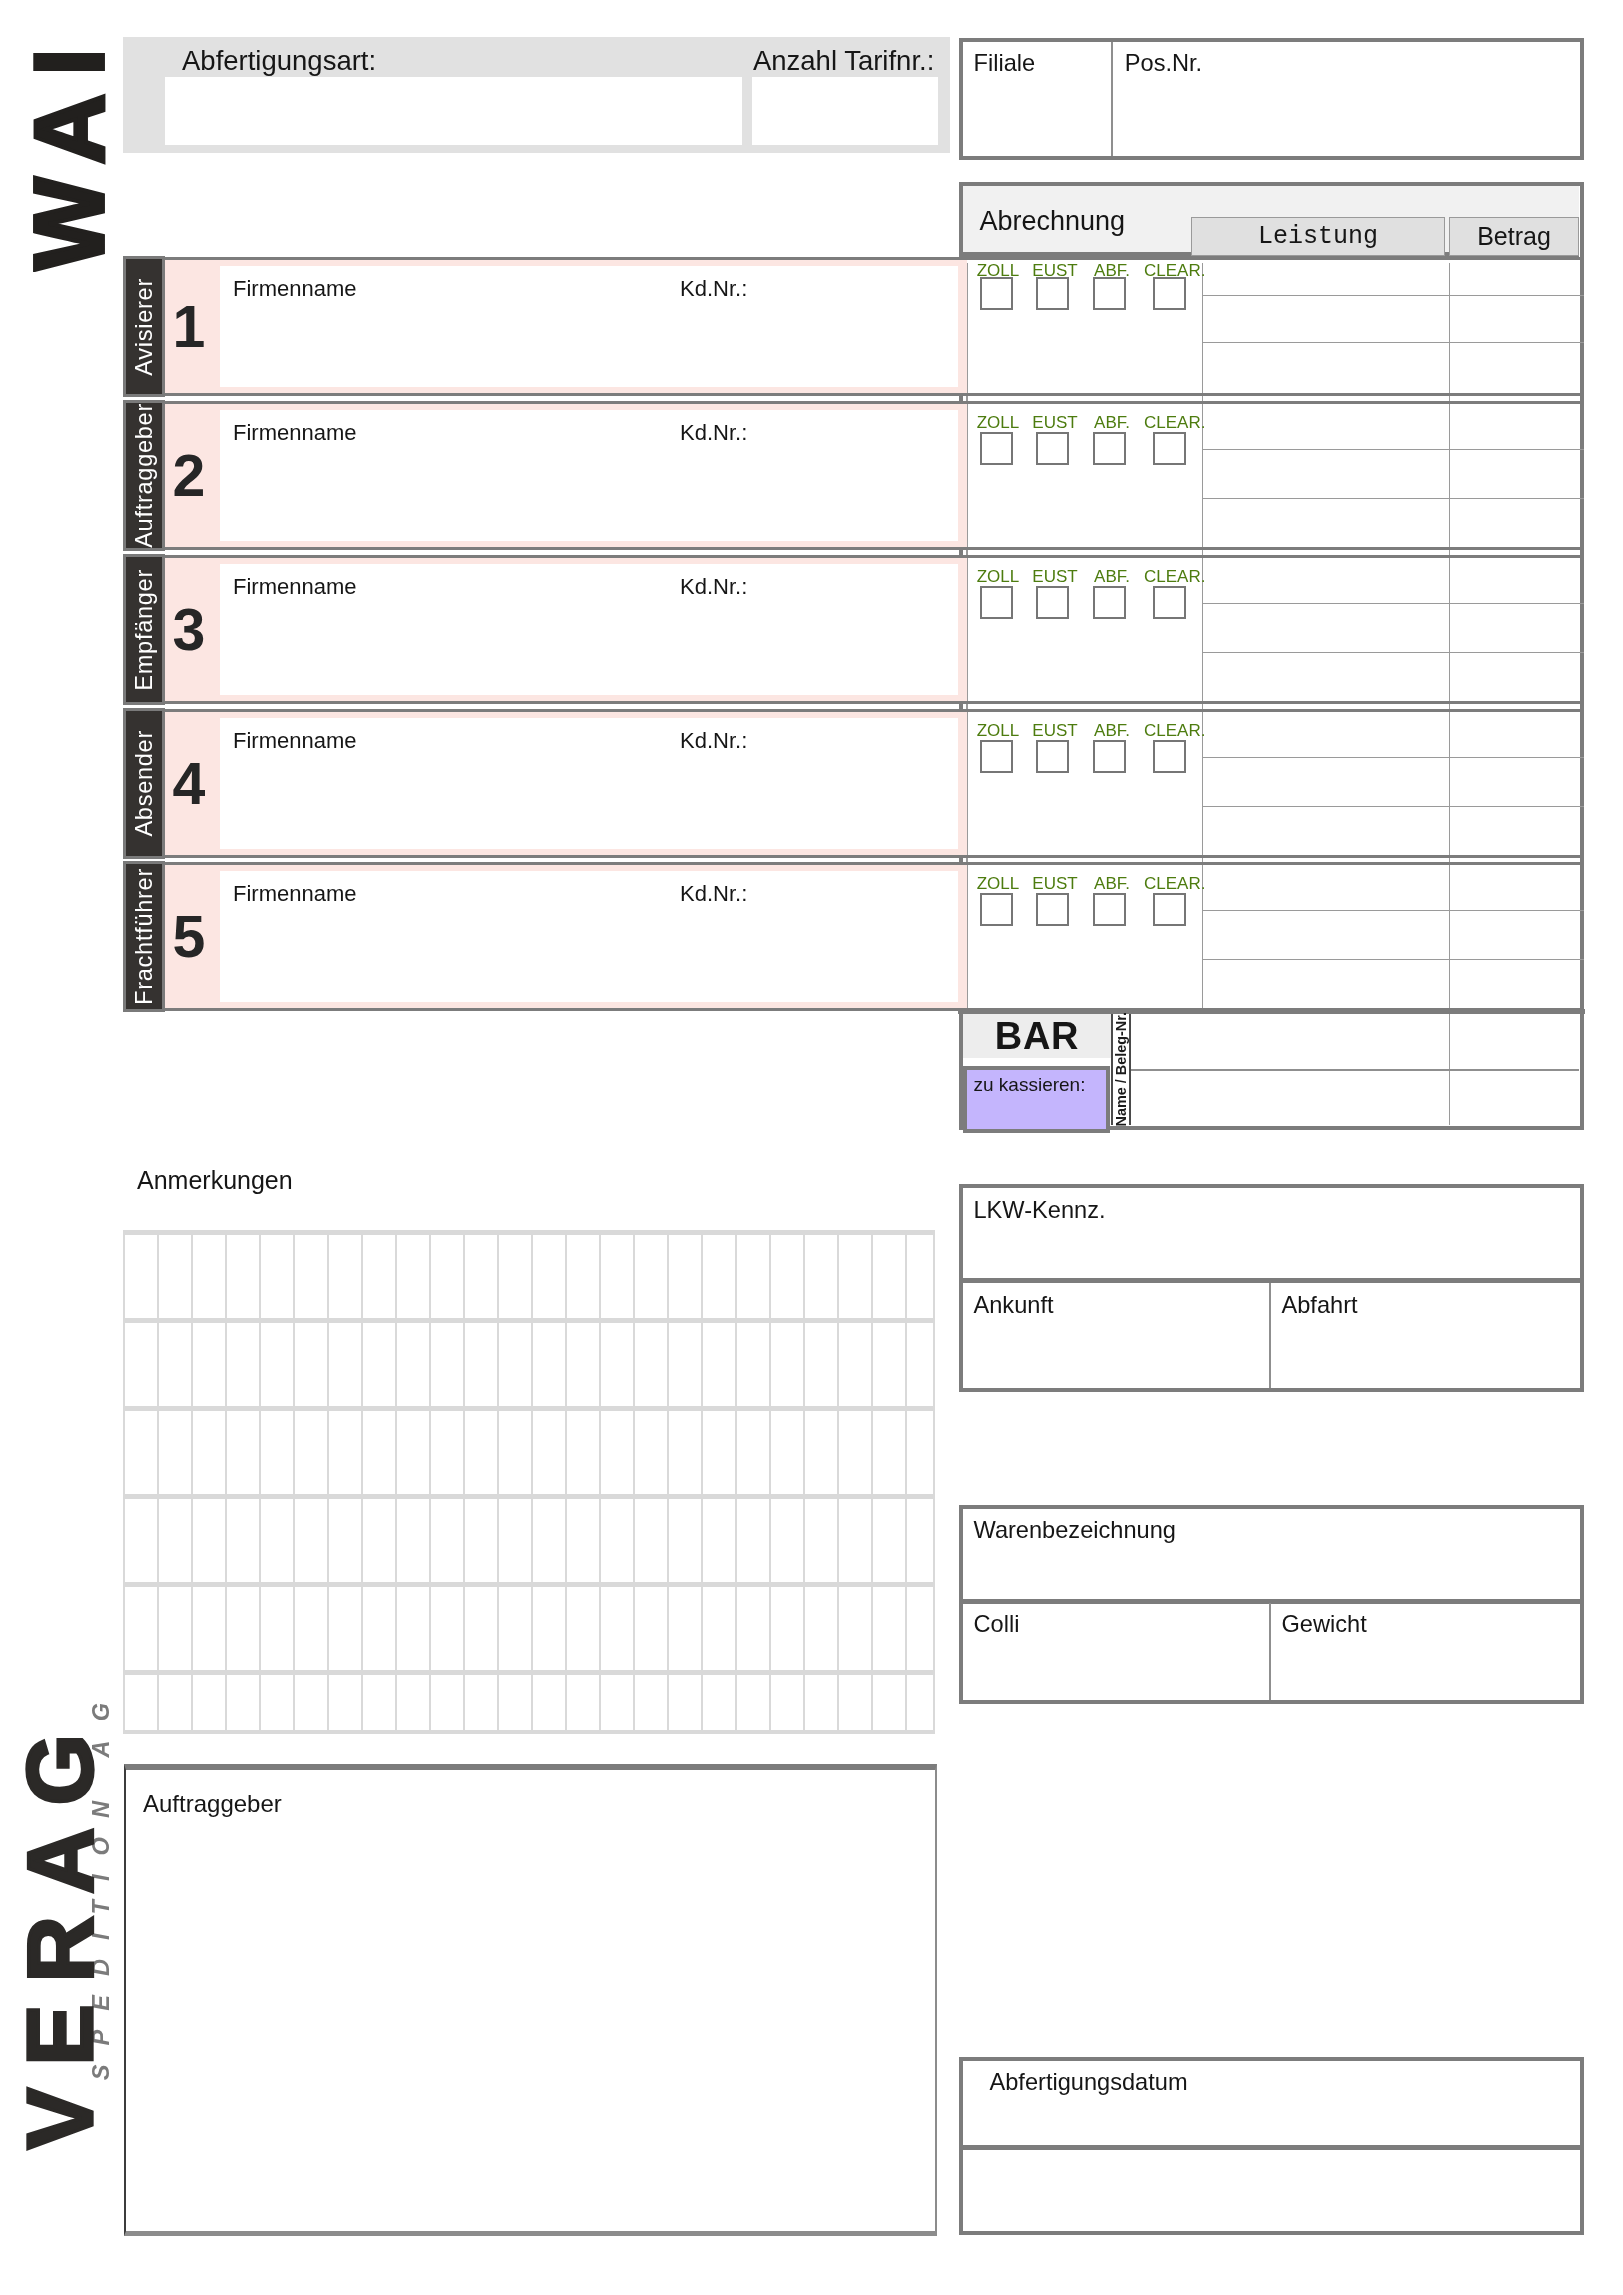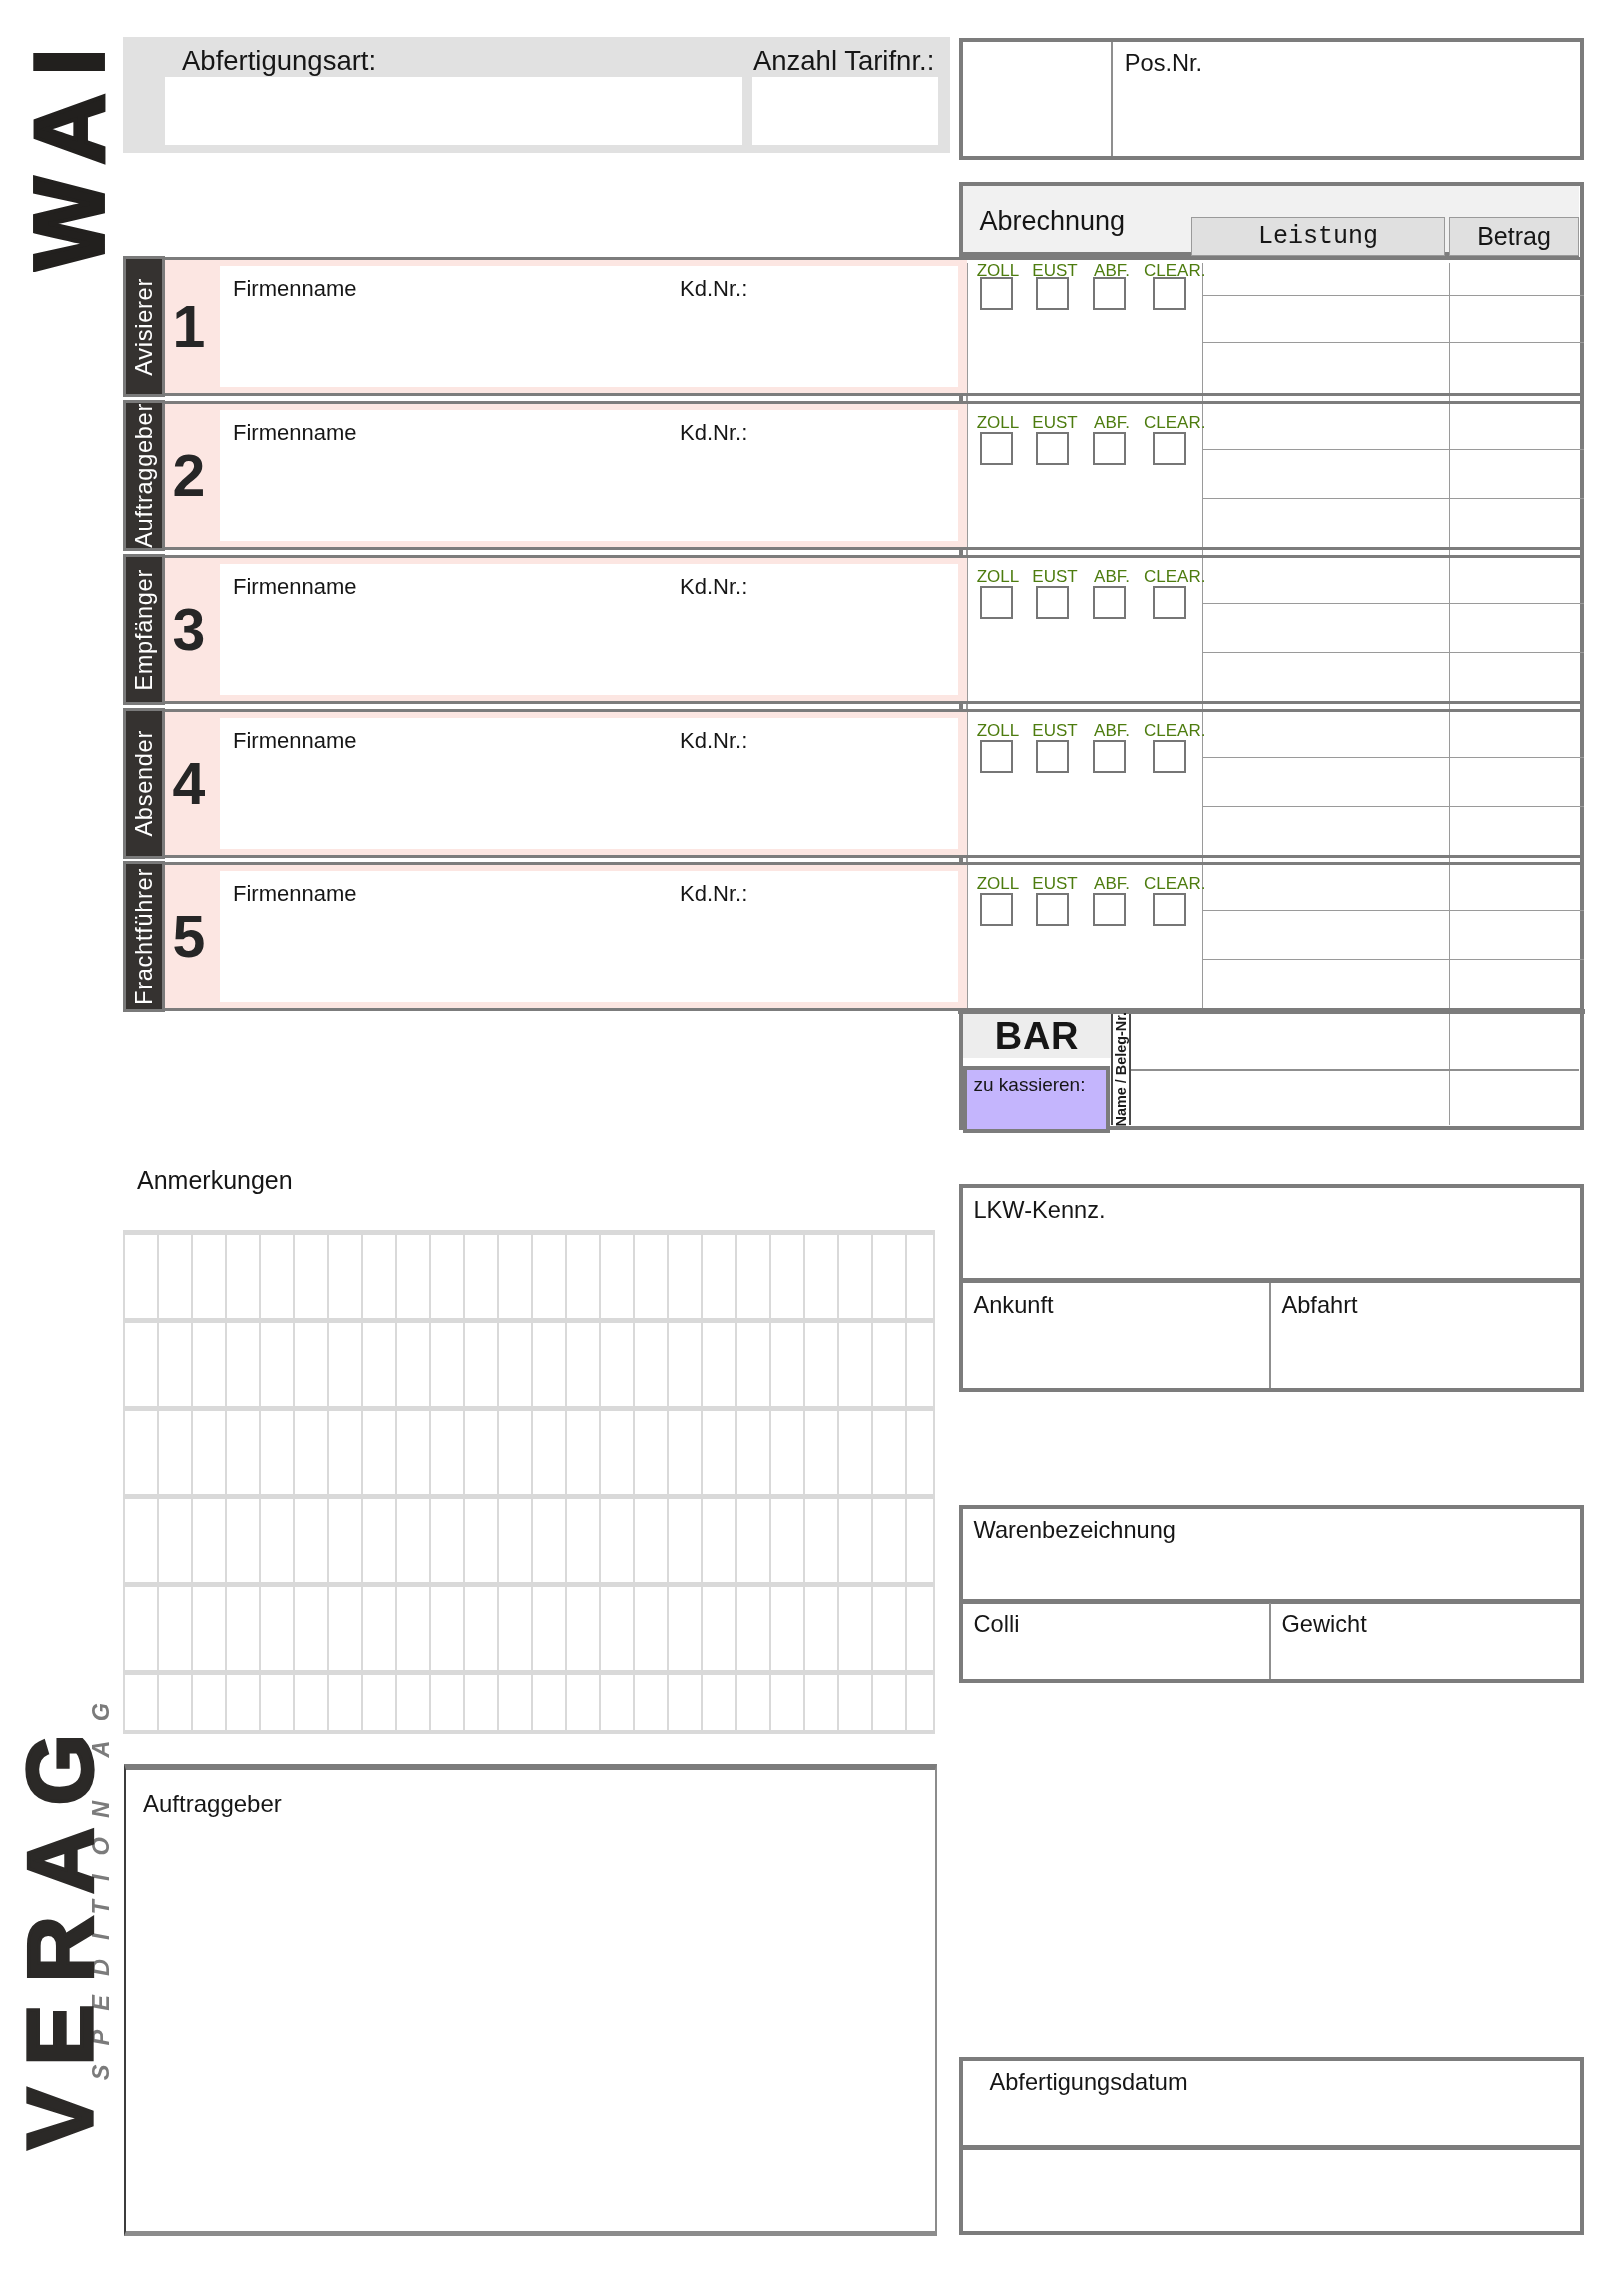--- a/index.html
+++ b/index.html
@@ -103,20 +103,23 @@
 
   <div class="top-panel">
     <span class="top-label" style="left:59px;top:7.9px;">Abfertigungsart:</span>
     <div class="inp" style="left:42px;top:40px;width:577px;height:68px;"></div>
     <span class="top-label" style="right:15.7px;top:7.9px;">Anzahl Tarifnr.:</span>
     <div class="inp" style="left:629px;top:40px;width:186px;height:68px;"></div>
   </div>
 
   <div class="gbox" style="left:959px;top:38px;width:625px;height:122px;">
     <div class="vdiv" style="left:148px;top:0;bottom:0;"></div>
+    <div style="position:absolute;left:0;top:0;width:148px;bottom:0;">
+      <span class="box-label" style="left:10.5px;top:7.9px;">Filiale</span>
+    </div>
     <div style="position:absolute;left:150px;top:0;right:0;bottom:0;">
       <span class="box-label" style="left:11.8px;top:7.9px;">Pos.Nr.</span>
     </div>
   </div>
 
   <div class="gbox" id="abrechnung">
     <div class="abr-header">
       <span class="abr-title">Abrechnung</span>
       <div class="colhead ch-leistung">
         <span>Leistung</span>
@@ -275,21 +278,21 @@
     <div class="hdiv" style="top:90px;"></div>
     <div class="vdiv" style="left:306px;top:95px;bottom:0;"></div>
     <div style="position:absolute;left:0;top:95px;width:306px;bottom:0;">
       <span class="box-label" style="left:10.5px;top:9.2px;">Ankunft</span>
     </div>
     <div style="position:absolute;left:308px;top:95px;right:0;bottom:0;">
       <span class="box-label" style="left:10.5px;top:9.2px;">Abfahrt</span>
     </div>
   </div>
 
-  <div class="gbox" style="left:959px;top:1505px;width:625px;height:178px;">
+  <div class="gbox" style="left:959px;top:1505px;width:625px;height:199px;">
     <span class="box-label" style="left:10.5px;top:7.9px;">Warenbezeichnung</span>
     <div style="position:absolute;left:0;right:0;top:0;height:94px;"></div>
     <div class="hdiv" style="top:90px;"></div>
     <div class="vdiv" style="left:306px;top:94px;bottom:0;"></div>
     <div style="position:absolute;left:0;top:94px;width:306px;bottom:0;">
       <span class="box-label" style="left:10.5px;top:7.9px;">Colli</span>
     </div>
     <div style="position:absolute;left:308px;top:94px;right:0;bottom:0;">
       <span class="box-label" style="left:10.5px;top:7.9px;">Gewicht</span>
     </div>

